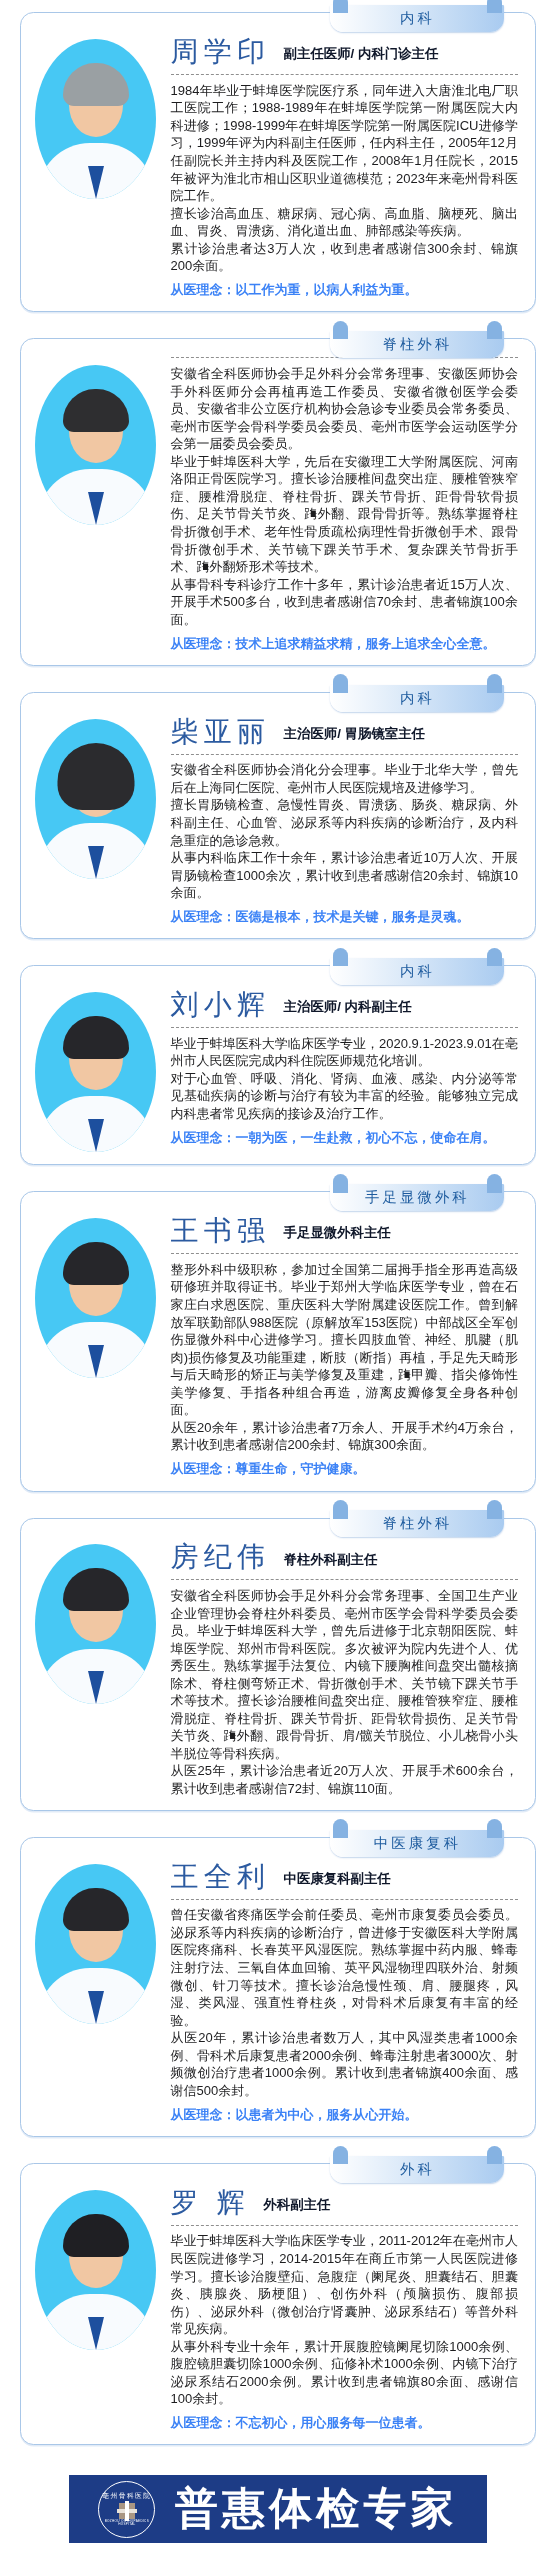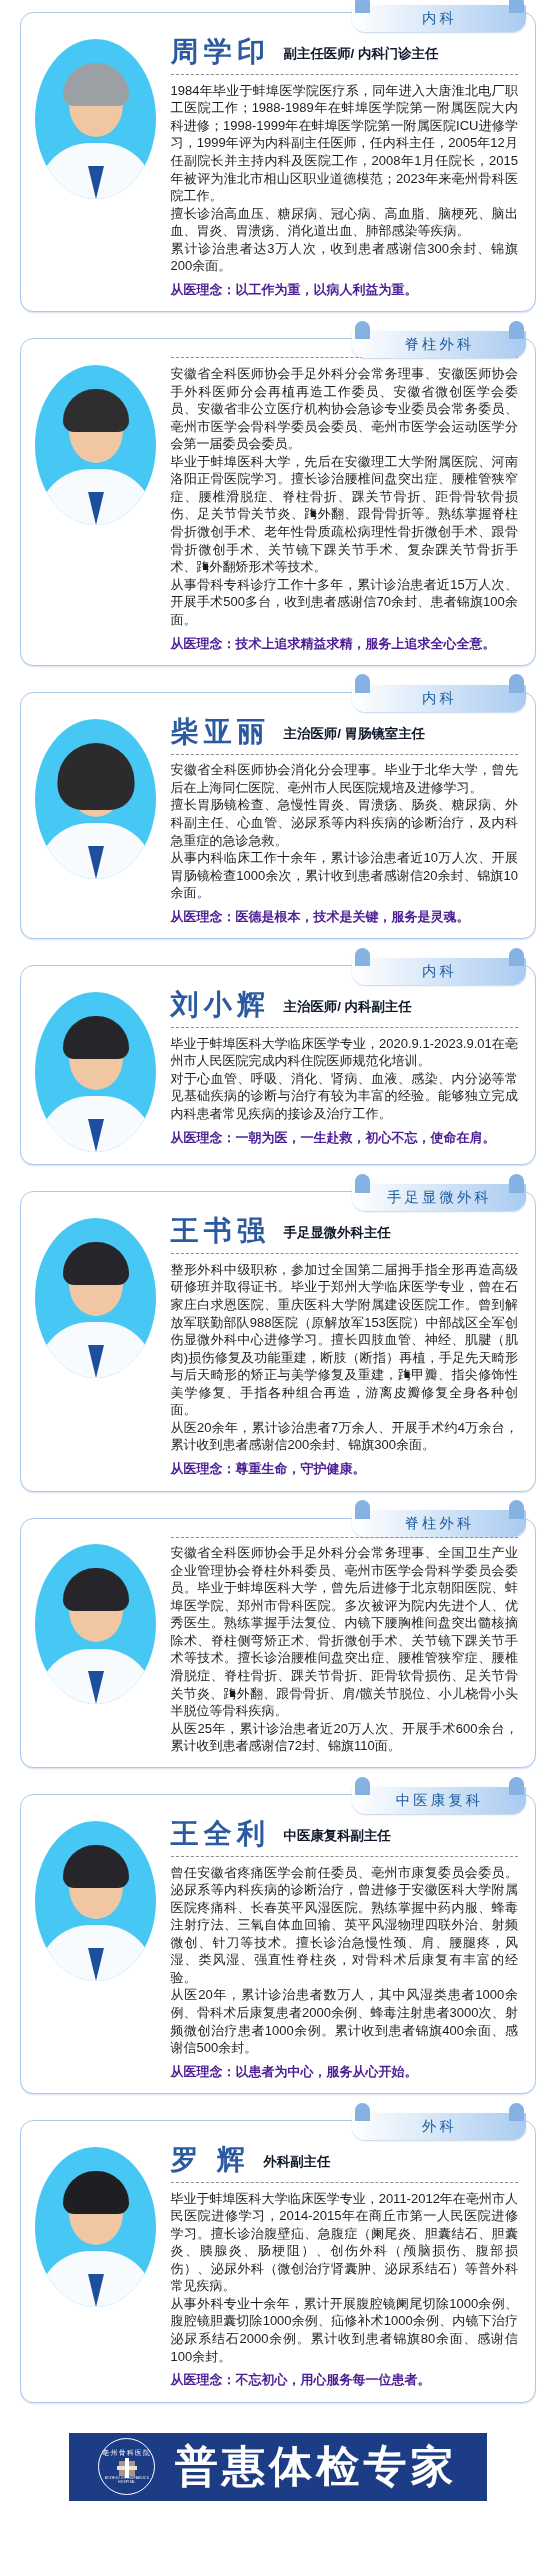--- a/index.html
+++ b/index.html
@@ -19,30 +19,30 @@
   .p-face{position:absolute;left:50%;top:34px;transform:translateX(-50%);
     width:54px;height:64px;border-radius:50%;background:#f1c7a3;}
   .p-body{position:absolute;left:50%;bottom:-7.2px;transform:translateX(-50%);
     width:116px;height:63px;border-radius:52px 52px 0 0;background:#f8fbfe;}
   .p-tie{position:absolute;left:50%;bottom:0;transform:translateX(-50%);
     width:0;height:0;border-left:8.2px solid transparent;border-right:8.2px solid transparent;
     border-top:33px solid #1d4f9e;}
 
   .info-col{flex:1;min-width:0;}
   .name-row{display:flex;align-items:flex-end;gap:13.4px;margin-top:13.4px;}
-  .doc-name{margin:0;font-size:28px;font-weight:bold;letter-spacing:5.2px;
+  .doc-name{margin:0;font-size:28px;font-weight:normal;letter-spacing:5.2px;
     color:#2b5aa0;line-height:1.05;white-space:nowrap;}
   .doc-title{font-size:13.4px;font-weight:bold;color:#0f172a;padding-bottom:3.1px;white-space:nowrap;}
   .divider{border:none;border-top:1.5px dashed #8f8f8f;margin:7.7px 0 6.7px;}
   .bio{font-size:13px;line-height:1.35;color:#1d1d1f;text-align:justify;}
   .bio p{margin:0;}
-  .phil{margin:6.2px 0 0;font-size:13px;font-weight:bold;color:#4c1d95;}
+  .phil{margin:6.2px 0 0;font-size:13px;font-weight:bold;color:#3b82f6;}
 
   
-  .ribbon{position:absolute;top:-8.2px;right:9px;width:174px;height:27px;z-index:2;
+  .ribbon{position:absolute;top:-8.2px;right:31px;width:174px;height:27px;z-index:2;
     background:linear-gradient(90deg,#ffffff 0%,#d9e8f8 45%,#a9cbf0 100%);
     border-radius:1px 1px 13.4px 13.4px;display:flex;align-items:center;justify-content:center;
     box-shadow:0 1px 1.5px rgba(120,160,210,.45);}
   .ribbon::before,.ribbon::after{content:"";position:absolute;top:-10.3px;width:15.5px;height:18.5px;
     background:#85b2e2;border-radius:7.7px 7.7px 0 0;}
   .ribbon::before{left:2.1px;}
   .ribbon::after{right:2.1px;}
   .ribbon-text{font-size:14.4px;color:#1d5b9e;letter-spacing:3.1px;position:relative;z-index:3;}
 
   
@@ -197,20 +197,24 @@
     </div>
     <div class="photo-col">
       <div class="avatar" style="--hair: #26262a;">
         <span class="p-body"></span>
         <span class="p-tie"></span>
         <span class="p-face"></span>
         <span class="p-hair"></span>
       </div>
     </div>
     <div class="info-col">
+      <div class="name-row">
+        <h2 class="doc-name">房纪伟</h2>
+        <span class="doc-title">脊柱外科副主任</span>
+      </div>
       <hr class="divider">
       <div class="bio">
             <p>安徽省全科医师协会手足外科分会常务理事、全国卫生产业企业管理协会脊柱外科委员、亳州市医学会骨科学委员会委员。毕业于蚌埠医科大学，曾先后进修于北京朝阳医院、蚌埠医学院、郑州市骨科医院。多次被评为院内先进个人、优秀医生。熟练掌握手法复位、内镜下腰胸椎间盘突出髓核摘除术、脊柱侧弯矫正术、骨折微创手术、关节镜下踝关节手术等技术。擅长诊治腰椎间盘突出症、腰椎管狭窄症、腰椎滑脱症、脊柱骨折、踝关节骨折、距骨软骨损伤、足关节骨关节炎、踇外翻、跟骨骨折、肩/髋关节脱位、小儿桡骨小头半脱位等骨科疾病。</p>
             <p>从医25年，累计诊治患者近20万人次、开展手术600余台，累计收到患者感谢信72封、锦旗110面。</p>
           </div>
     </div>
   </article>
 
   <article class="card">
     <div class="ribbon">

